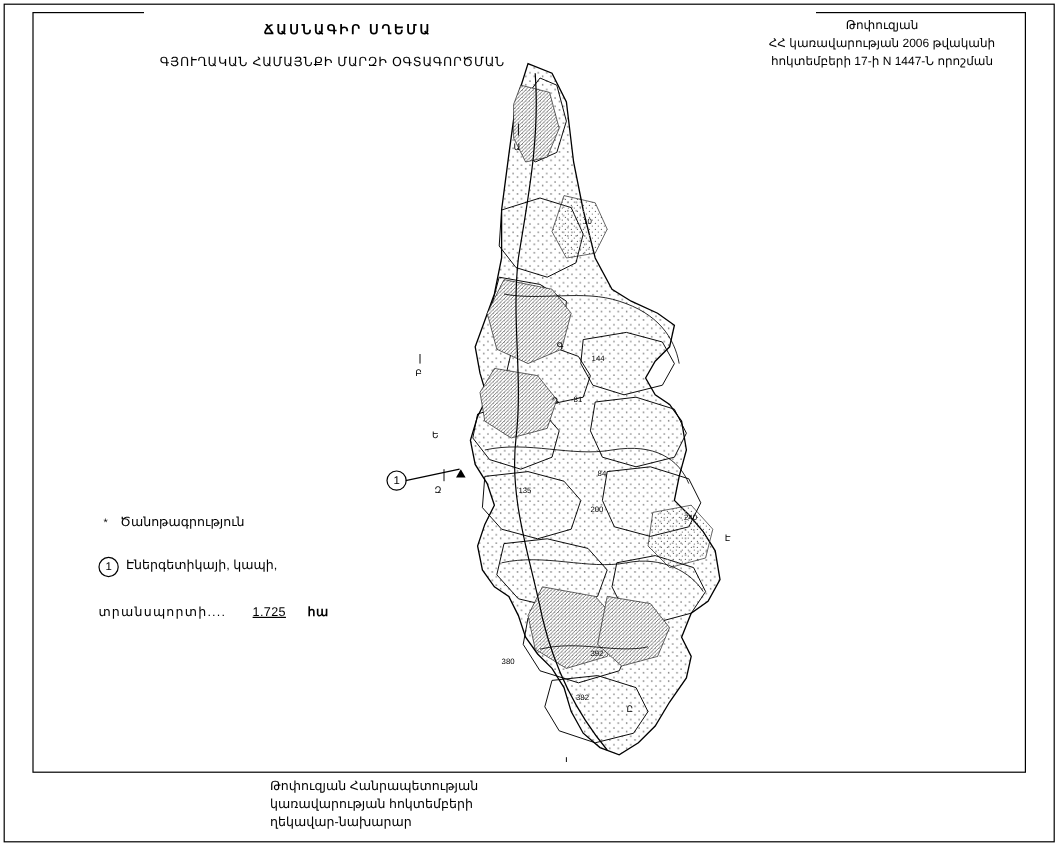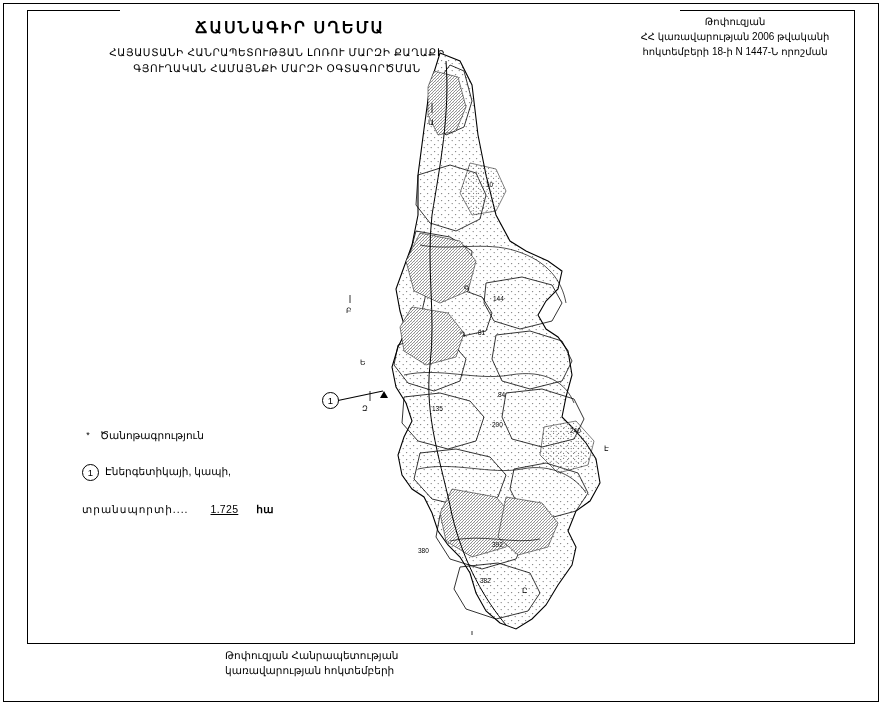--- a/index.html
+++ b/index.html
@@ -48,21 +48,21 @@
     height: 10px;
     background: #ffffff;
   }
 
   .title-main {
     position: absolute;
     left: 140px;
     top: 18px;
     width: 300px;
     text-align: center;
-    font-size: 16px;
+    font-size: 11px;
     letter-spacing: 2.2px;
     font-weight: bold;
     color: #000;
     white-space: nowrap;
   }
   .title-sub {
     position: absolute;
     left: 62px;
     top: 44px;
     width: 430px;
@@ -194,28 +194,27 @@
 
 <div class="page">
 
   <div class="outer-frame"></div>
   <div class="inner-frame"></div>
   <div class="top-mask"></div>
 
   <div class="title-main">ՃԱՍՆԱԳԻՐ ՍՂԵՄԱ</div>
 
   <div class="title-sub">
-    <div>ՀԱՅԱՍՏԱՆԻ ՀԱՆՐԱՊԵՏՈՒԹՅԱՆ ԼՈՌՈՒ ՄԱՐԶԻ ՔԱՂԱՔԻ</div>
     <div>ԳՅՈՒՂԱԿԱՆ ՀԱՄԱՅՆՔԻ ՄԱՐԶԻ ՕԳՏԱԳՈՐԾՄԱՆ</div>
   </div>
 
   <div class="approval">
     <div class="a-title">Թոփուզյան</div>
     <div>ՀՀ կառավարության 2006 թվականի</div>
-    <div>հոկտեմբերի 18-ի N 1447-Ն որոշման</div>
+    <div>հոկտեմբերի 17-ի N 1447-Ն որոշման</div>
   </div>
 
   <div class="map-wrap">
     <svg width="330" height="590" viewBox="0 0 330 590">
       <defs>
         <pattern id="stip" width="7" height="7" patternUnits="userSpaceOnUse">
           <circle cx="1.6" cy="1.6" r="0.7" fill="#7d7d7d"></circle>
           <circle cx="5.2" cy="4.6" r="0.7" fill="#7d7d7d"></circle>
         </pattern>
         <pattern id="stip2" width="5" height="5" patternUnits="userSpaceOnUse">
@@ -343,16 +342,17 @@
     <div class="legend-area">
       <span class="dots">տրանսպորտի....</span>
       <span class="val">1.725</span>
       <span class="unit">հա</span>
     </div>
   </div>
 
   <div class="footer-left">
     <div>Թոփուզյան Հանրապետության</div>
     <div>կառավարության հոկտեմբերի</div>
+    <div>ղեկավար-նախարար</div>
   </div>
   <div class="footer-right">Մ. Թոփուզյան</div>
 
 </div>
 
 </body></html>

